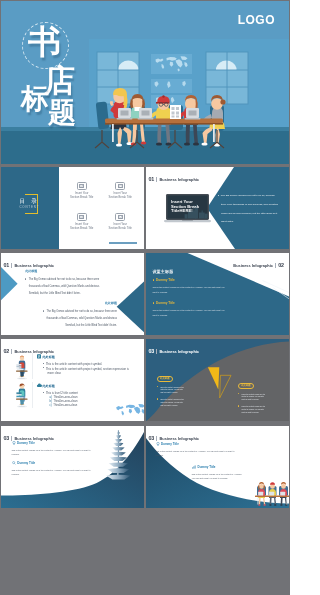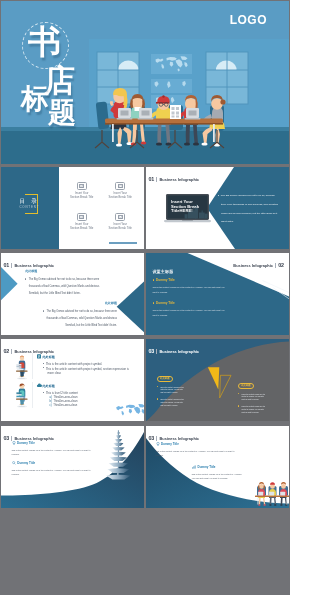--- a/index.html
+++ b/index.html
@@ -3,21 +3,21 @@
 <meta charset="utf-8">
 <style>
   * { margin:0; padding:0; box-sizing:border-box; }
   html,body { width:290px; height:595px; background:#ffffff;
     font-family:"Liberation Sans", sans-serif; -webkit-font-smoothing:antialiased; }
   #deck { width:290px; height:595px; background:#717276; position:relative; overflow:hidden; }
   .slide { position:absolute; overflow:hidden; background:#fff; }
 
   
   #s-cover { left:1px; top:1px; width:288px; height:163px; background:#5a9cc4; }
-  .cover-logo { position:absolute; right:22px; top:12px; color:#fff;
+  .cover-logo { position:absolute; right:14px; top:12px; color:#fff;
      font-size:12px; font-weight:bold; letter-spacing:0.5px; }
   .cover-dcircle { position:absolute; left:21px; top:21px; width:47px; height:47px;
      border:1px dashed #d5e7f2; border-radius:50%; }
   .cover-art { position:absolute; left:0; top:0; }
   .cover-title { position:absolute; color:#fff; font-weight:bold; line-height:1;
      font-family:"DejaVu Sans", sans-serif; text-shadow:1.5px 2.5px 1.5px rgba(25,70,100,.30); }
   .ct0 { left:27px; top:24px; font-size:33px; }
   .ct1 { left:43px; top:64px; font-size:31px; }
   .ct2 { left:20px; top:84px; font-size:28px; }
   .ct3 { left:47px; top:98px; font-size:28px; }

